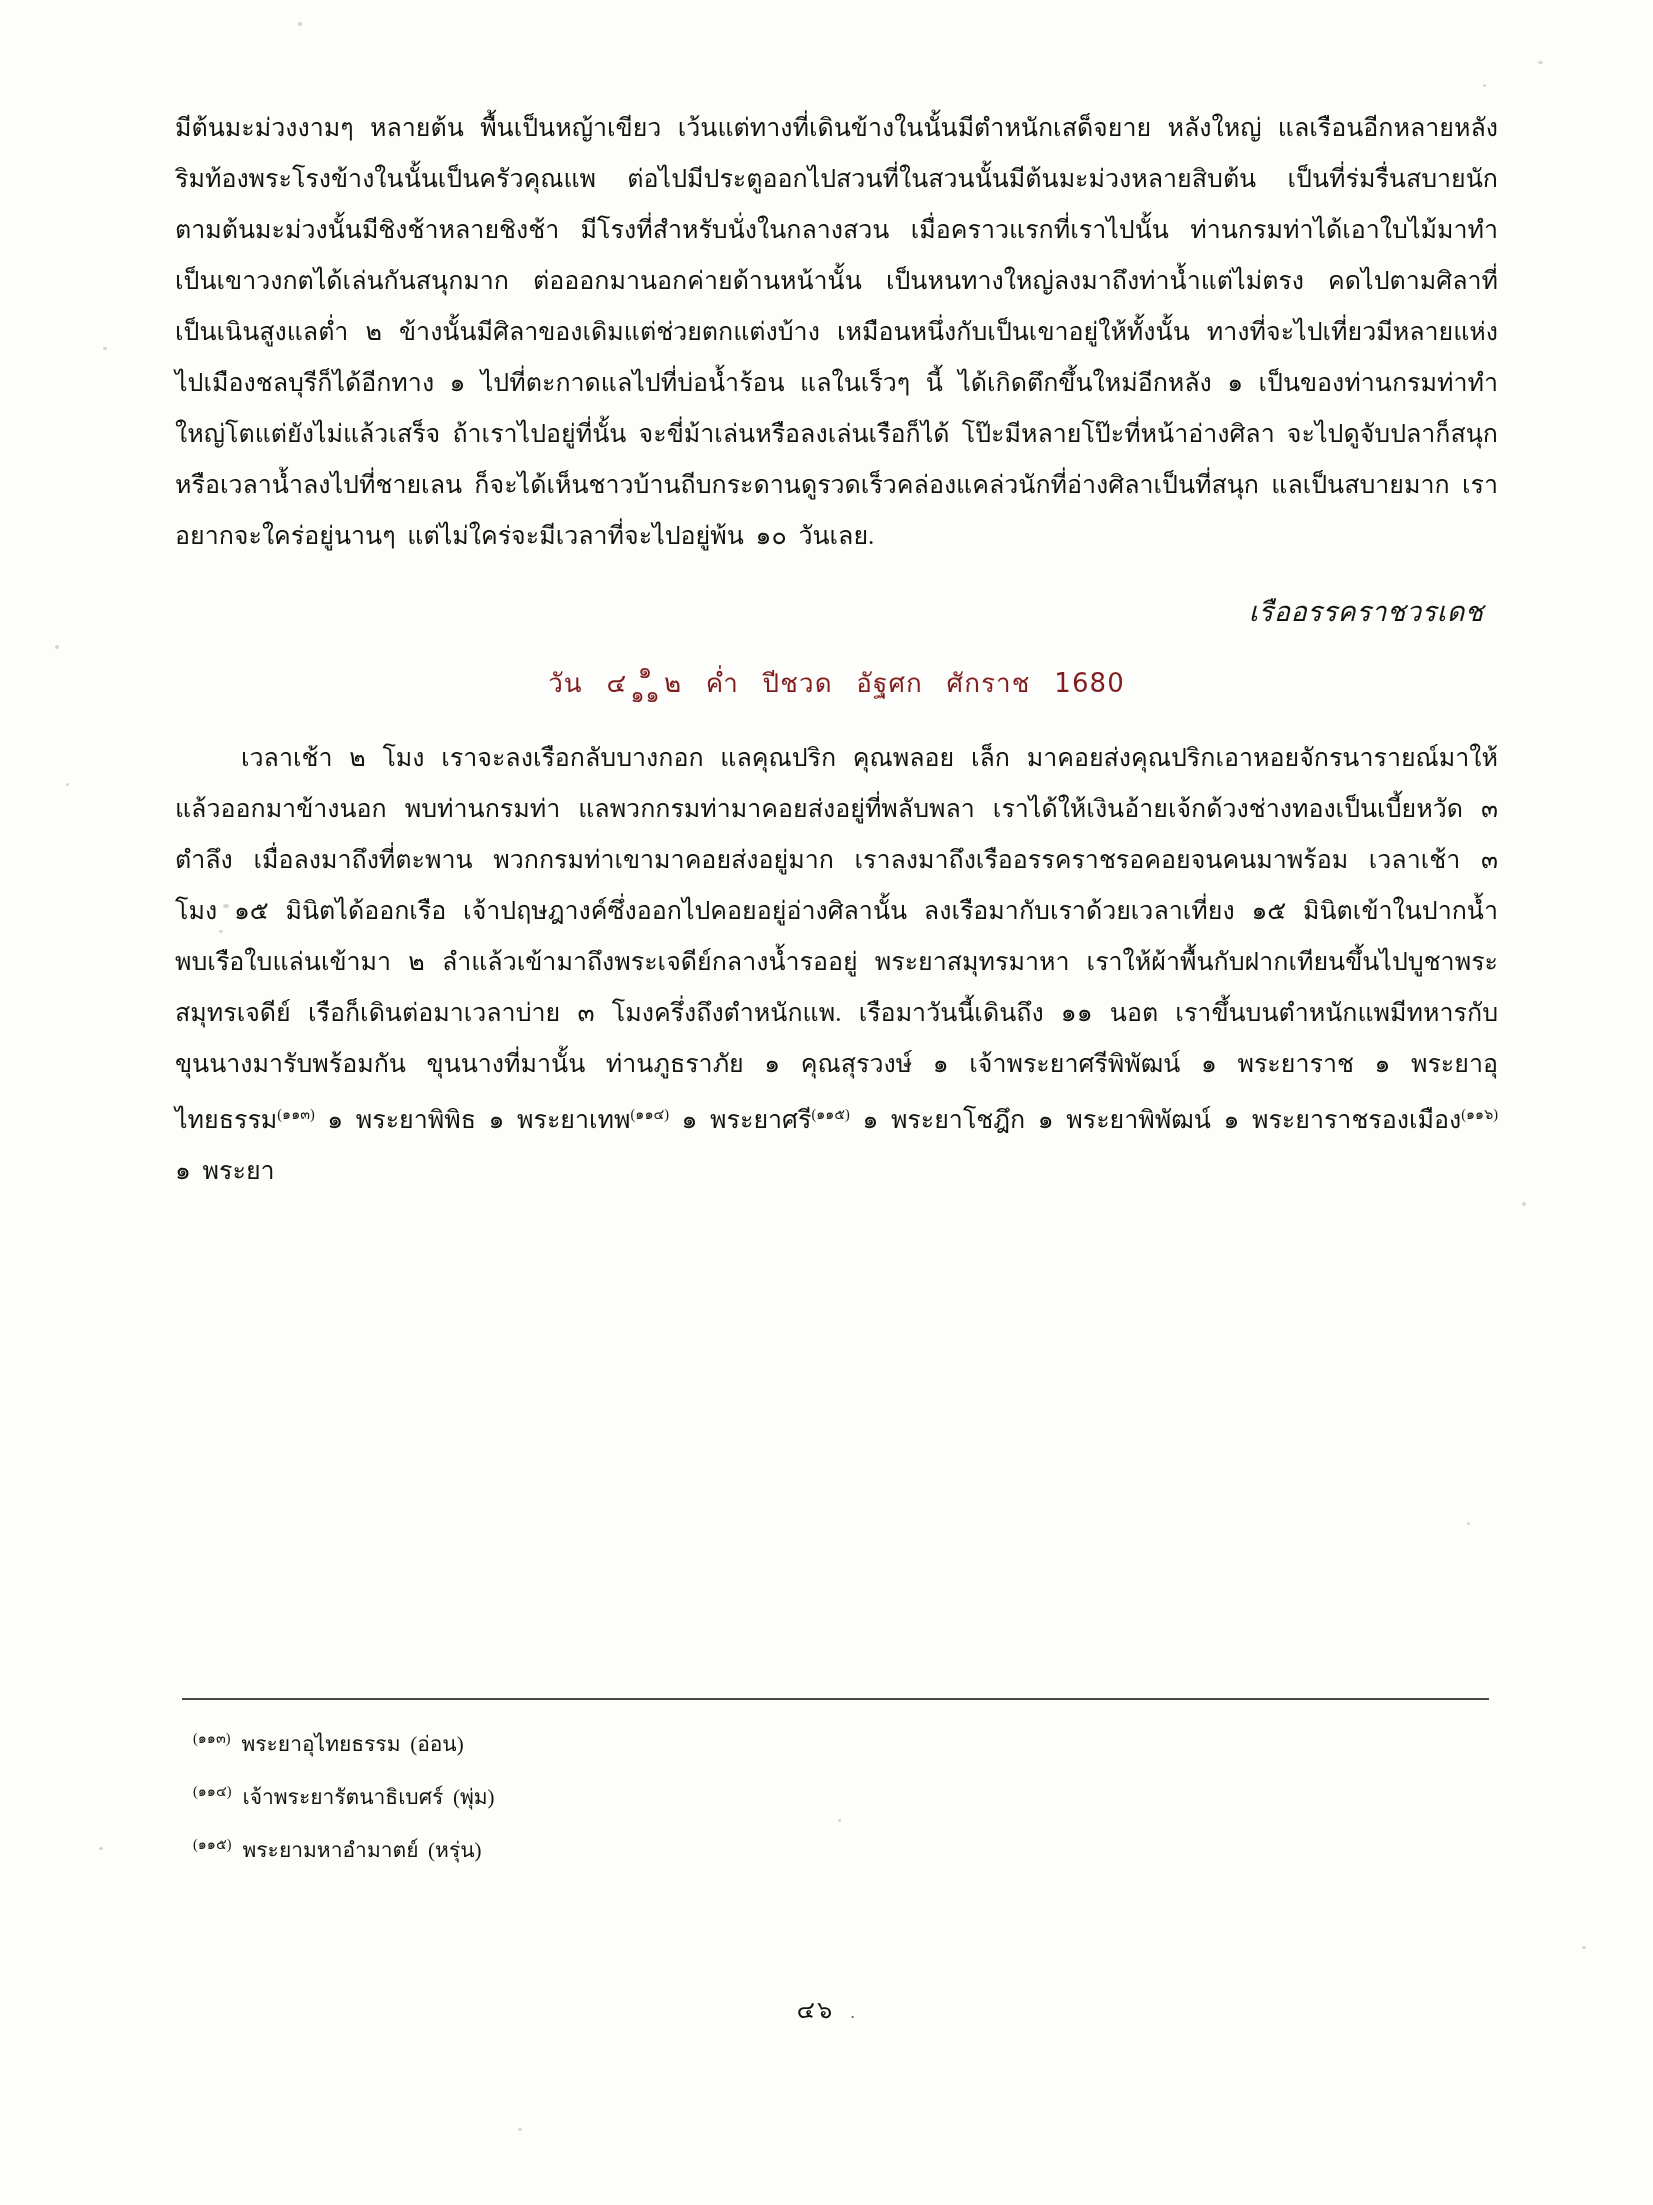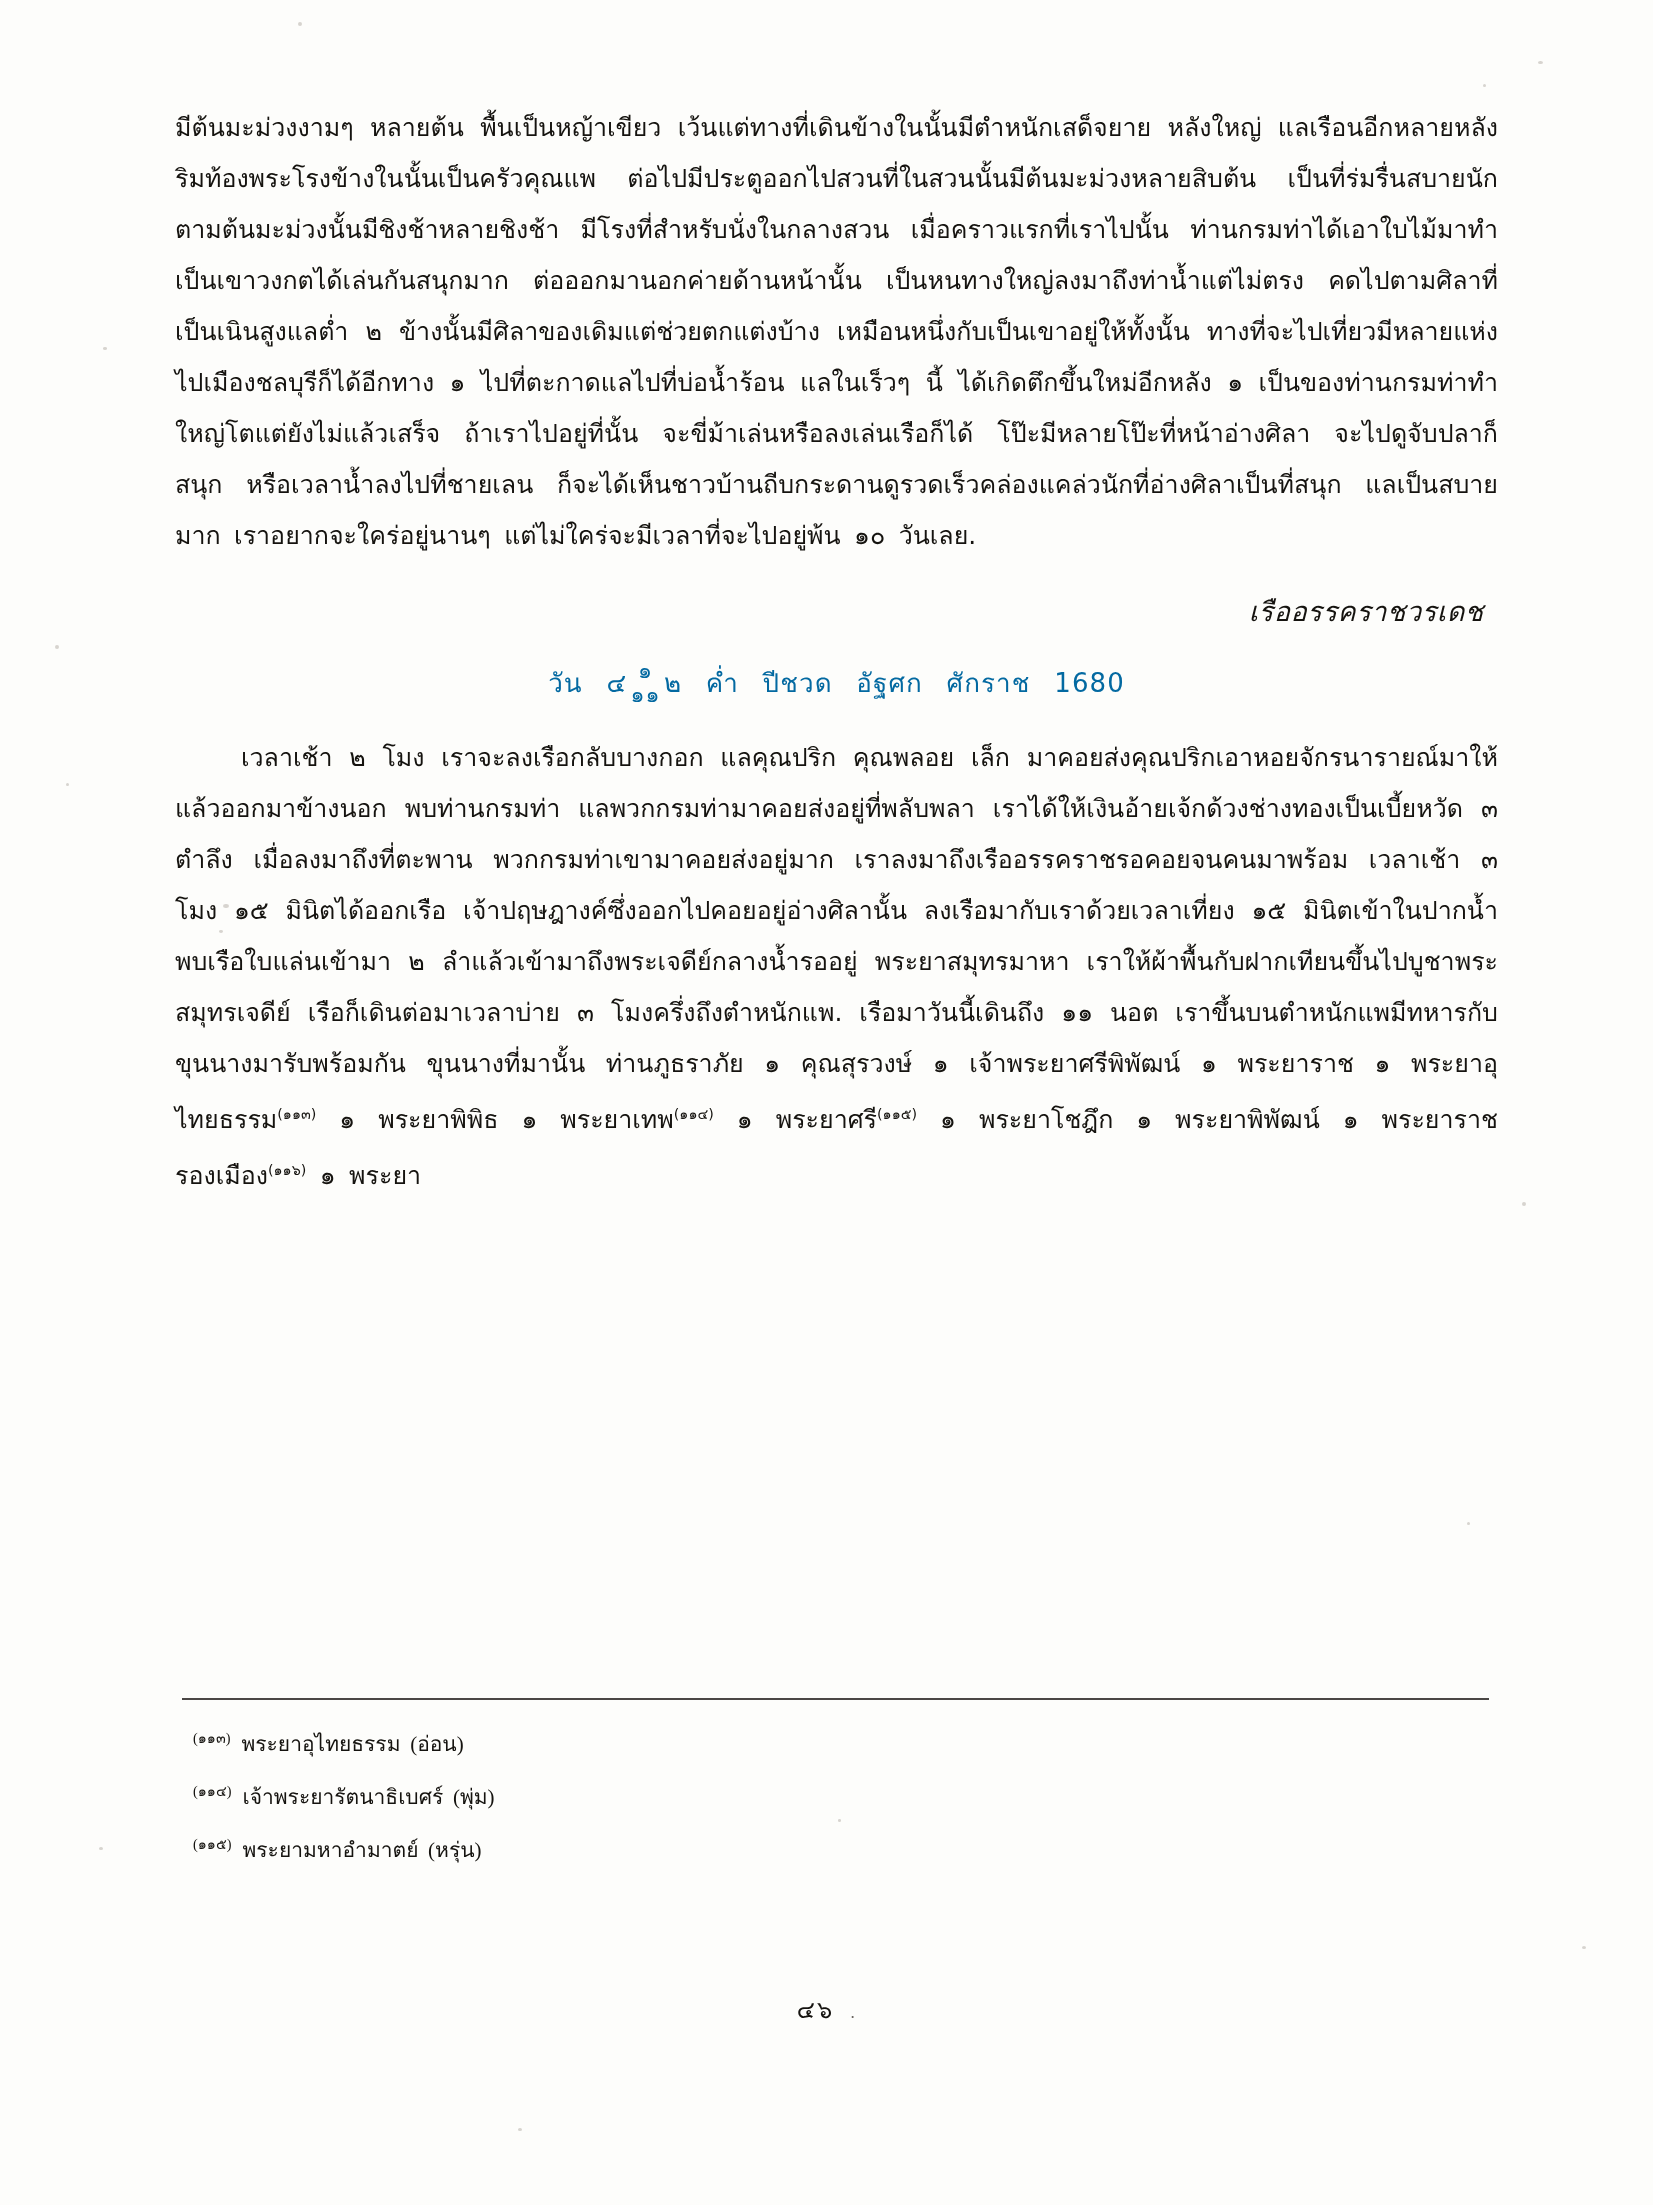--- a/index.html
+++ b/index.html
@@ -34,40 +34,41 @@
     top: 102px;
     width: 1323px;
   }
   .para {
     font-size: 25px;
     line-height: 51px;
     text-align: justify;
     text-justify: inter-word;
     word-spacing: 5.5px;
     color: #15130f;
+    font-family: Liberation Serif, serif;
   }
   .para.indent {
     text-indent: 66px;
   }
   .signature {
     margin-top: 29px;
     text-align: right;
     font-size: 27px;
     font-style: italic;
     letter-spacing: 0.6px;
     color: #15130f;
     padding-right: 14.3px;
   }
   .date-line {
     margin-top: 27.6px;
     text-align: center;
     font-size: 26px;
     letter-spacing: 1.1px;
     word-spacing: 14.3px;
-    color: #0369a1;
+    color: #7f1d1d;
   }
   .frac {
     display: inline-flex;
     flex-direction: column;
     align-items: center;
     justify-content: center;
     vertical-align: middle;
     line-height: 1;
     font-size: 22px;
     margin: 0 3.3px;

